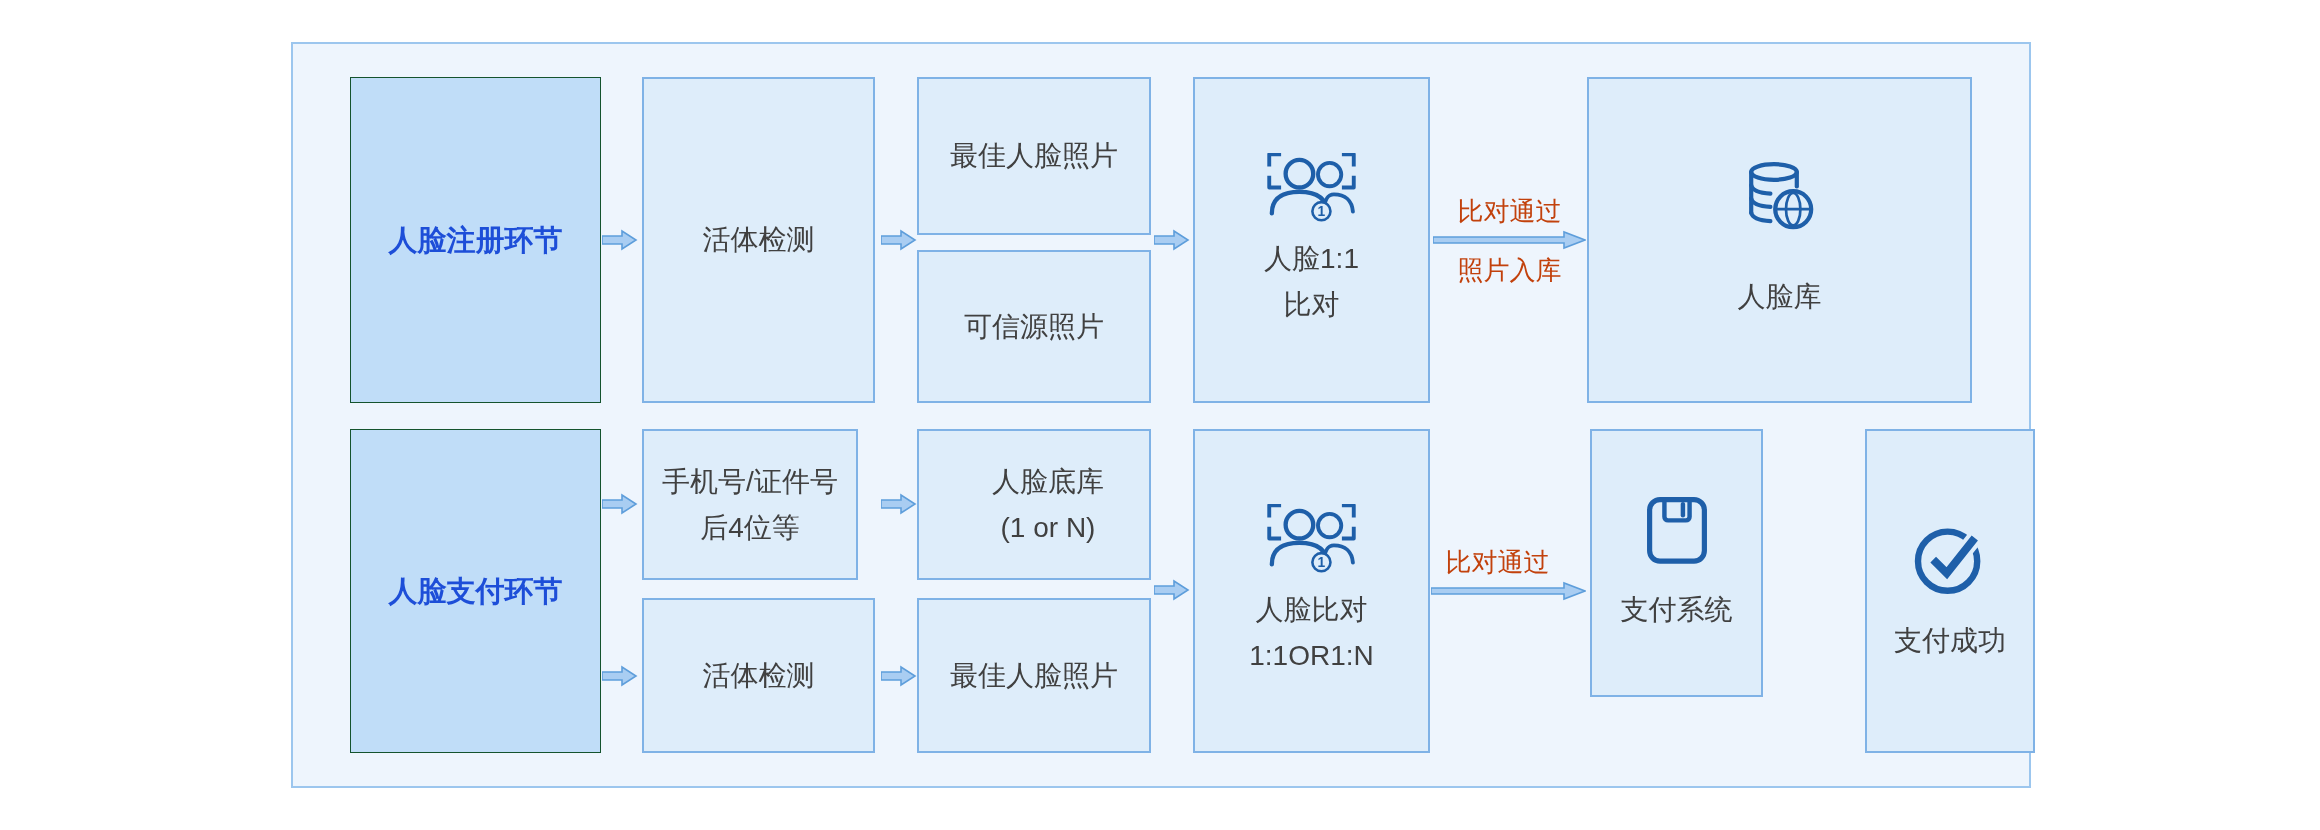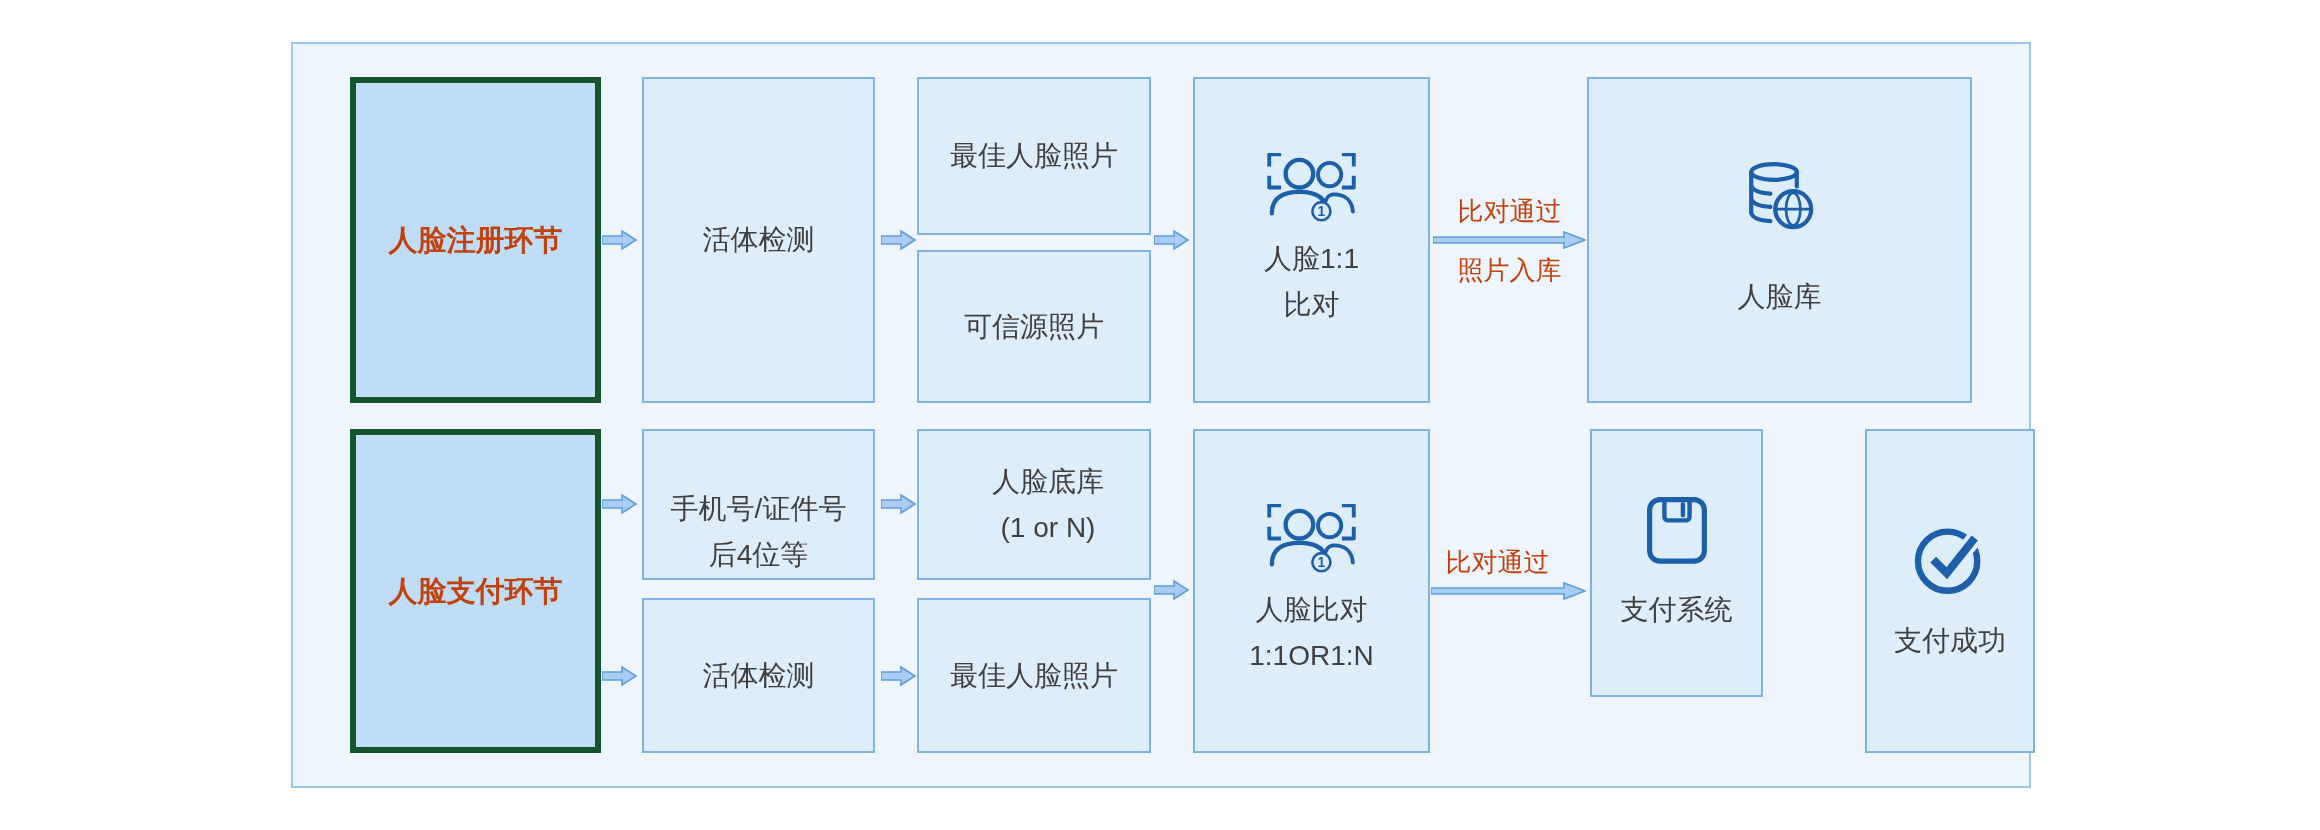--- a/index.html
+++ b/index.html
@@ -27,24 +27,24 @@
     color:#404040;
     font-size:28px;
     line-height:46px;
   }
   .box.plain{
     background:#deedfa;
     border:2px solid #7fb2e6;
   }
   .box.phase{
     background:#c0ddf8;
-    border:6px solid #14532d;
+    border:1px solid #14532d;
     font-weight:600;
     font-size:29px;
-    color:#c2410c;
+    color:#1d4ed8;
   }
   .arrow{position:absolute;}
   .arrow svg{display:block;}
   .alabel{
     position:absolute;
     color:#c2410c;
     font-size:26px;
     text-align:center;
     white-space:nowrap;
   }
@@ -103,21 +103,21 @@
       <ellipse cx="82" cy="82" rx="12" ry="27" stroke-width="4.5"></ellipse>
       <path d="M54 82 L110 82" stroke-width="4.5"></path>
     </svg>
     <span>人脸库</span>
   </div>
 
   <div class="box phase" style="left:350px;top:429px;width:251px;height:324px;">
     <span>人脸支付环节</span>
   </div>
 
-  <div class="box plain" style="left:642px;top:429px;width:233px;height:151px;justify-content:flex-end;">
+  <div class="box plain" style="left:642px;top:429px;width:216px;height:151px;">
     <span>手机号/证件号</span>
     <span>后4位等</span>
   </div>
 
   <div class="box plain" style="left:642px;top:598px;width:233px;height:155px;">
     <span>活体检测</span>
   </div>
 
   <div class="box plain" style="left:917px;top:429px;width:234px;height:151px;padding-left:28px;">
     <span>人脸底库</span>

